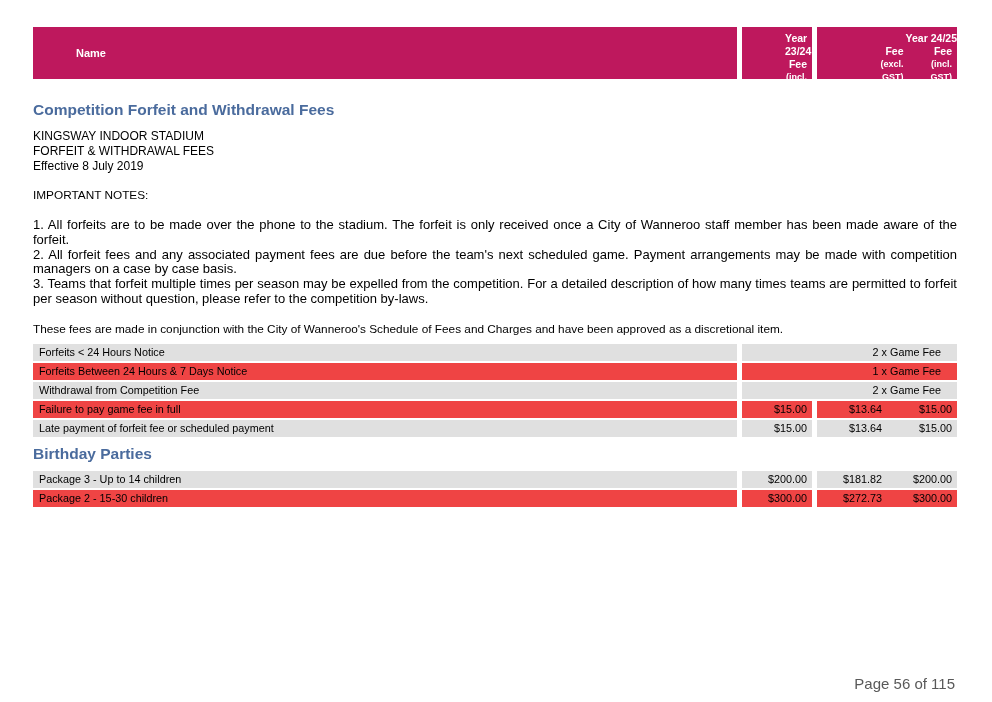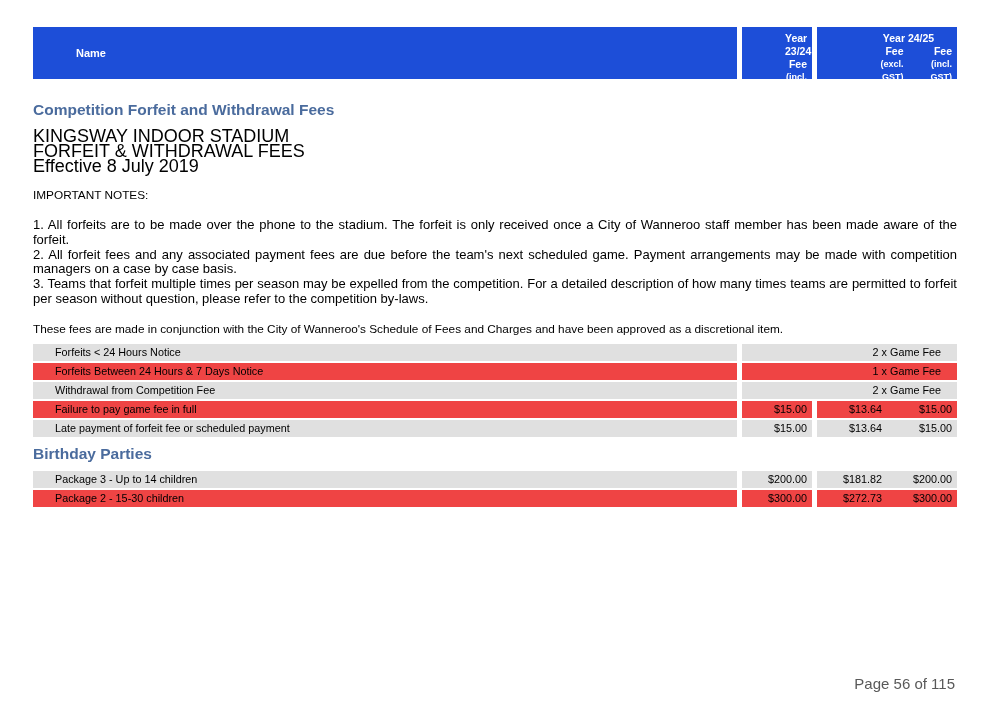--- a/index.html
+++ b/index.html
@@ -8,48 +8,48 @@
     background:#ffffff;
     font-family:"Liberation Sans", sans-serif;
     color:#000;
     position:relative;
     overflow:hidden;
   }
   .content { position:absolute; left:33px; top:0; width:924px; }
 
   
   .fee-header { margin-top:27px; height:52px; display:flex; gap:5px; color:#fff; font-weight:bold; }
-  .fee-header > div { background:#1d4ed8; box-sizing:border-box;padding-left:43px; }
+  .fee-header > div { background:#be185d; box-sizing:border-box;padding-left:43px; }
   .hdr-name { flex:1; display:flex; align-items:center; padding-left:7px; font-size:11px;text-align:center; }
   .hdr-y2324 { width:70px; padding:5px 5px 0 0; text-align:right; font-size:10.5px; line-height:13px; }
   .hdr-y2425 { width:140px; padding-top:5px; font-size:10.5px; line-height:13px; }
-  .hdr-y2425 .title { text-align:center; }
+  .hdr-y2425 .title { text-align:right; }
   .subrow { display:flex; }
   .subrow span { width:50%; text-align:right; padding-right:5px; box-sizing:border-box; }
   .small { font-size:9px; }
 
   
   .sec-title { color:#4a6b9d; font-size:15.5px; font-weight:bold; margin:22px 0 0 0; line-height:18px; }
   .sec-title.second { margin-top:8px; }
 
   
-  .intro { margin-top:10px; font-size:18px; line-height:15px; }
+  .intro { margin-top:10px; font-size:12px; line-height:15px; }
   .notes-heading { margin-top:14px; font-size:11.8px; line-height:15px; }
   .notes { margin-top:15px; }
   .notes p { margin:0; text-align:justify; font-size:13px; line-height:14.8px; }
   .closing { margin-top:15px; font-size:11.8px; line-height:15px; }
 
   
   .ftable { margin-top:7px; }
   .ftable.second { margin-top:8px; }
   .frow { display:flex; gap:5px; height:17px; margin-bottom:2px; font-size:10.8px; }
   .frow > div { display:flex; align-items:center; box-sizing:border-box; }
   .frow.light > div { background:#e0e0e0; }
   .frow.dark  > div { background:#ef4444; }
-  .cell-name   { flex:1; padding-left:22px; }
+  .cell-name   { flex:1; padding-left:6px; }
   .cell-merged { width:215px; justify-content:flex-end; padding-right:16px; }
   .cell-y2324  { width:70px;  justify-content:flex-end; padding-right:5px; }
   .cell-y2425  { width:140px; }
   .cell-y2425 span { width:50%; text-align:right; padding-right:5px; box-sizing:border-box; }
 
   
   .footer { position:absolute; right:37px; bottom:10px; font-size:15px; color:#595959; }
 </style>
 </head>
 <body>

